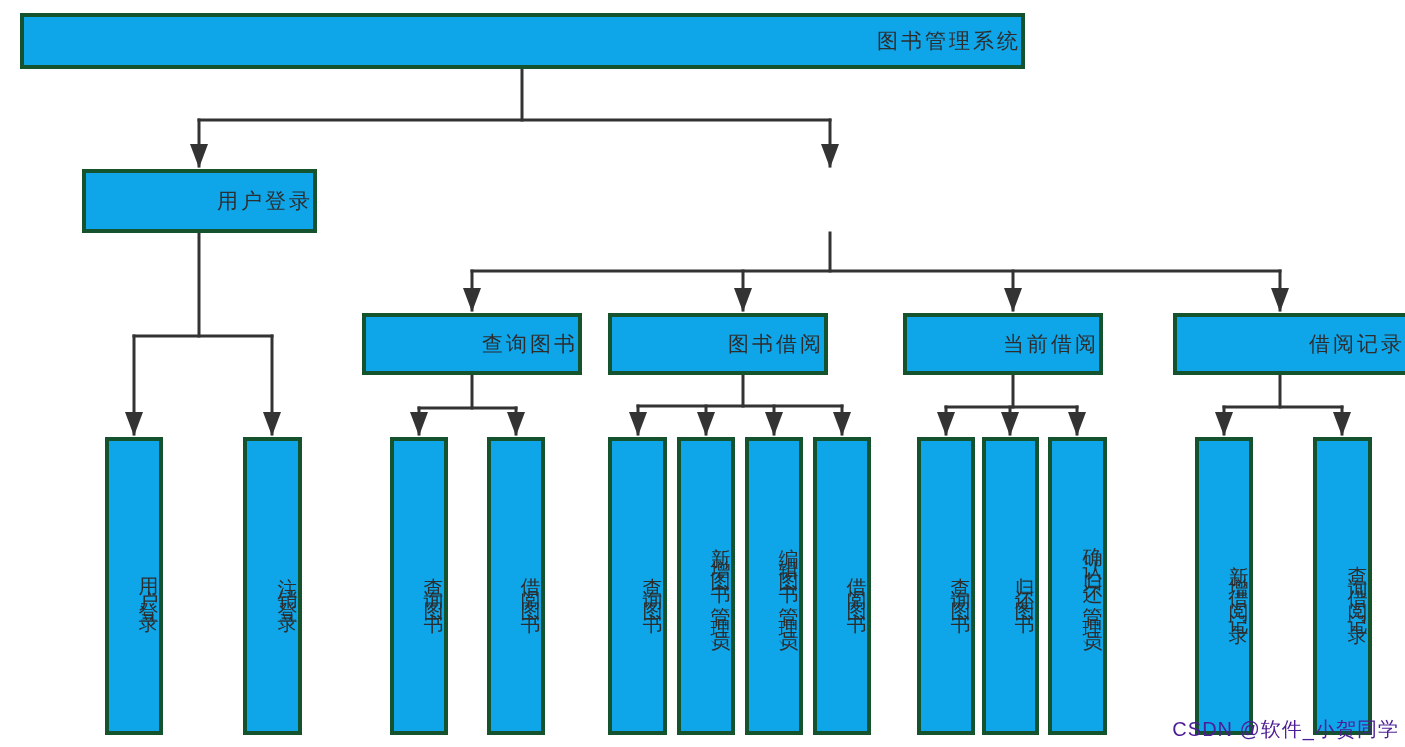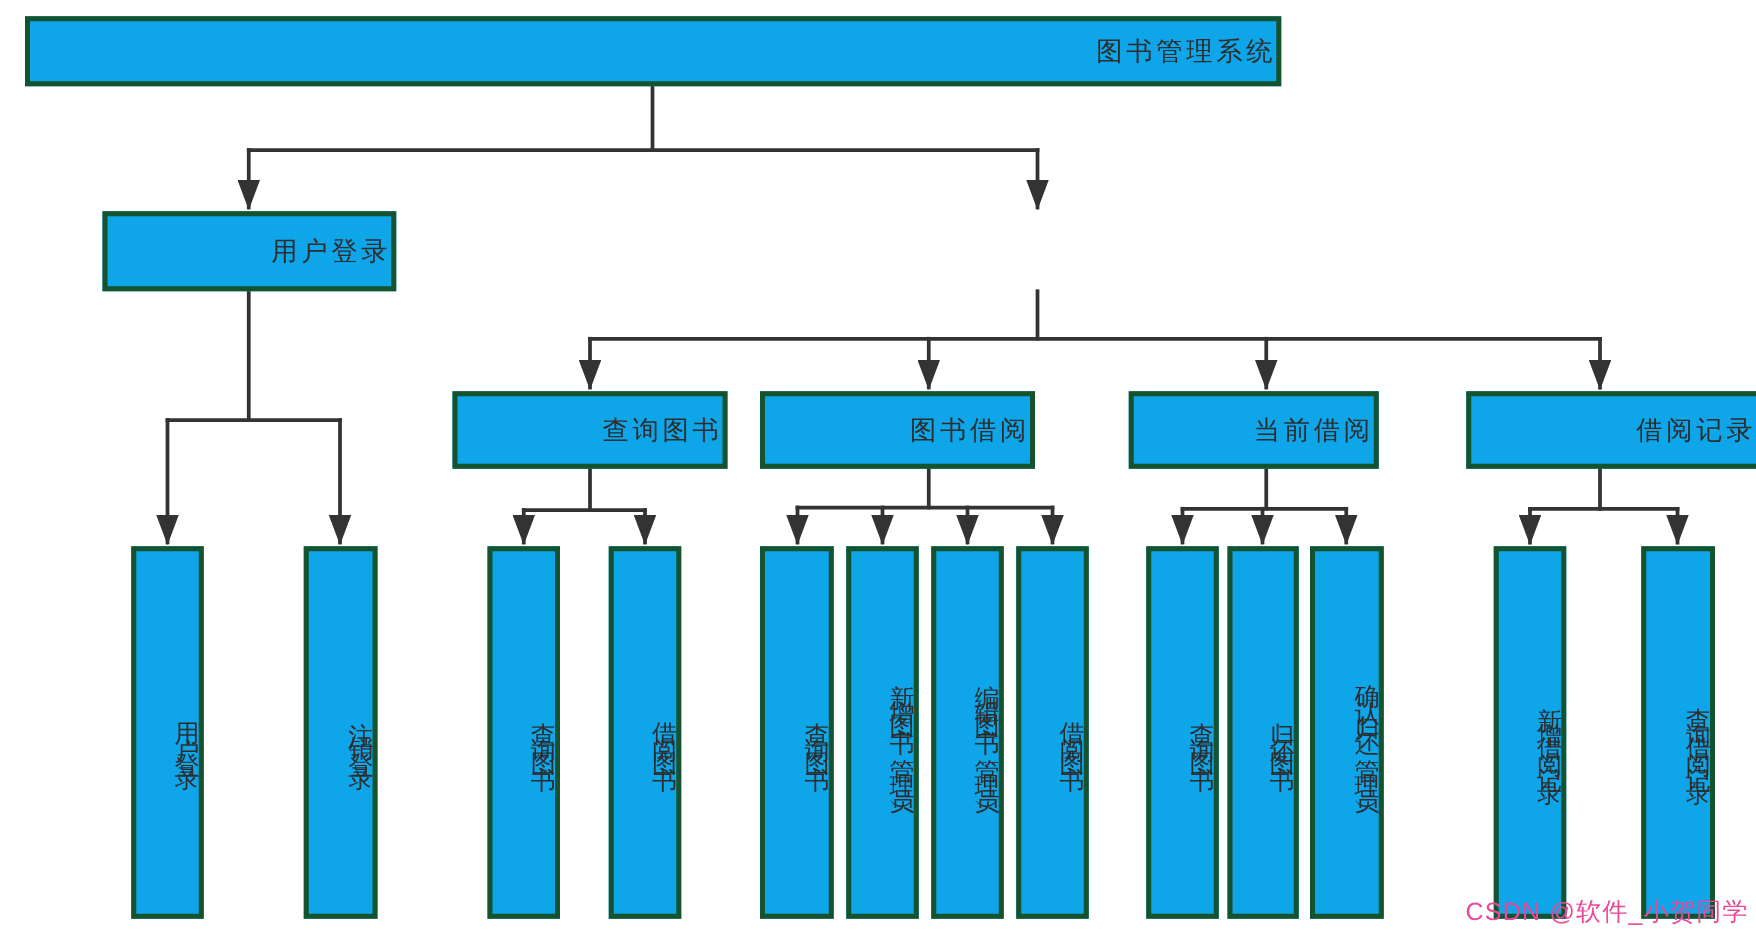--- a/index.html
+++ b/index.html
@@ -12,21 +12,21 @@
     position:absolute;box-sizing:border-box;border:4px solid #14532d;background:#0ea5e9;
     display:flex;align-items:center;justify-content:flex-end;
   }
   .node.h .lbl{font-size:21px;letter-spacing:3px;white-space:nowrap;}
   .node.v .lbl{
     writing-mode:vertical-rl;text-orientation:mixed;
     font-size:20px;line-height:1;letter-spacing:12px;white-space:nowrap;
   }
   .watermark{
     position:absolute;right:6px;bottom:4px;z-index:5;
-    font-size:20px;letter-spacing:1px;color:#ec4899;white-space:nowrap;
+    font-size:20px;letter-spacing:1px;color:#4c1d95;white-space:nowrap;
   }
 </style>
 </head>
 <body>
 
 <div class="stage">
 
   <svg class="wires" viewBox="0 0 1405 747" xmlns="http://www.w3.org/2000/svg">
     <defs>
       <marker id="ah" viewBox="0 0 24 18" refX="22" refY="9" markerWidth="24" markerHeight="18" markerUnits="userSpaceOnUse" orient="auto">

